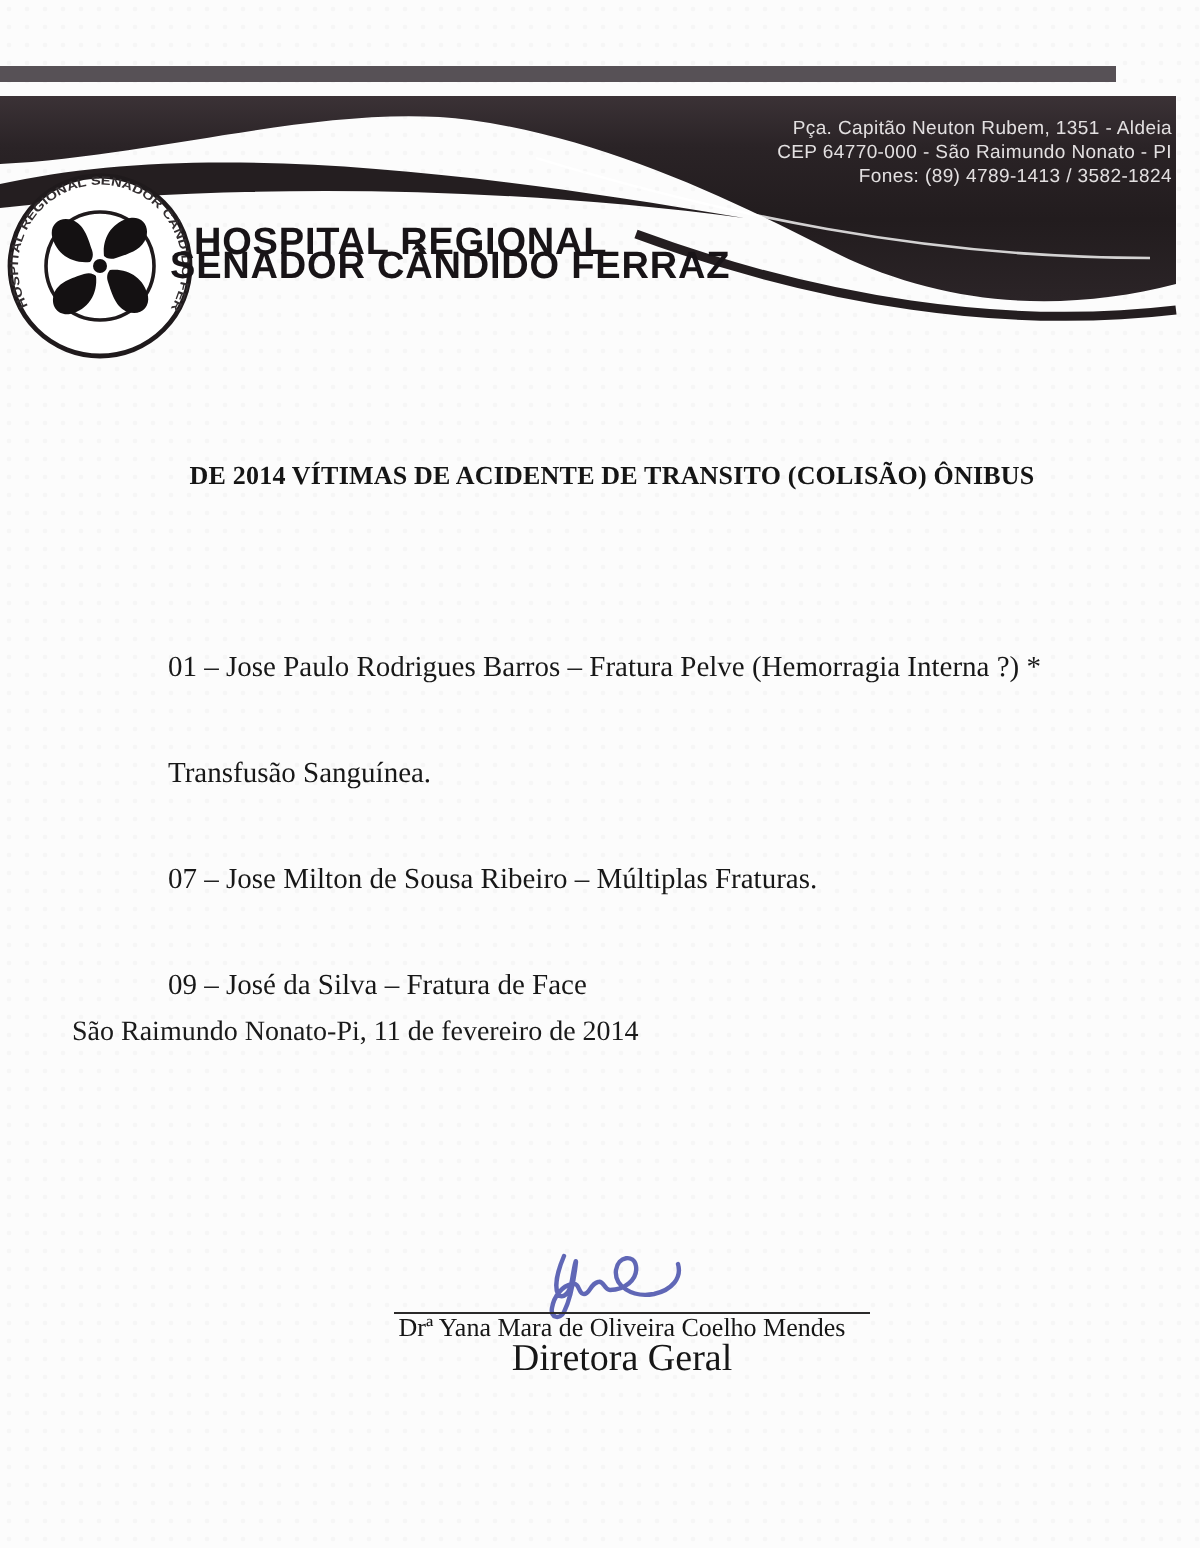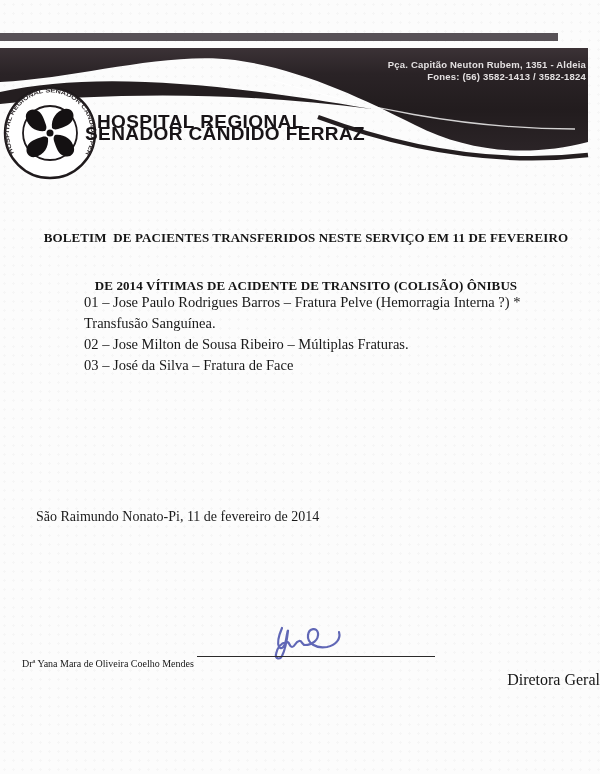--- a/index.html
+++ b/index.html
@@ -20,50 +20,50 @@
   .hosp-name{
     position:absolute;
     font-family:"Liberation Sans", sans-serif;
     font-weight:bold;color:#181417;font-size:19px;line-height:20px;
     letter-spacing:0.4px;white-space:nowrap;
   }
   .hosp-name.l1{left:97px;top:112px;}
   .hosp-name.l2{left:85px;top:124px;}
   .address{
     position:absolute;top:59px;right:14px;text-align:right;
-    font-family:"Liberation Sans", sans-serif;font-weight:bold;
+    font-family:"Liberation Sans", sans-serif;font-weight:normal;
     font-size:9.5px;line-height:12px;letter-spacing:0.2px;
     color:#e3e0e1;white-space:nowrap;
   }
   .doc-title{
     position:absolute;left:12px;top:198px;width:588px;
     text-align:center;font-weight:bold;font-size:13px;line-height:16px;
     letter-spacing:0.1px;color:#151515;white-space:pre-wrap;
   }
   .patients{
     position:absolute;left:84px;top:292px;width:470px;
     font-size:14.5px;line-height:21px;color:#181818;
   }
-  .patients div{white-space:nowrap;}
+  .patients div{white-space:nowrap;margin-top:32px;}
   .date-line{
     position:absolute;left:36px;top:508px;width:578px;
     font-size:14px;line-height:18px;color:#1a1a1a;
   }
   .sig-ink{position:absolute;left:262px;top:618px;width:110px;height:45px;}
   .sig-line{
     position:absolute;left:197px;top:656px;width:238px;height:0;
     border-top:1.6px solid #2b2a2a;
   }
   .sig-name{
-    position:absolute;left:22px;top:656px;width:578px;text-align:left;
-    font-size:10px;line-height:16px;color:#161616;
+    position:absolute;left:22px;top:656px;width:578px;text-align:center;
+    font-size:13px;line-height:16px;color:#161616;
   }
   .sig-role{
-    position:absolute;left:22px;top:672px;width:578px;text-align:right;
-    font-size:16px;line-height:16px;color:#161616;
+    position:absolute;left:22px;top:672px;width:578px;text-align:center;
+    font-size:19px;line-height:16px;color:#161616;
   }
 </style>
 </head>
 <body>
 
 <div class="page">
 
   <div class="topbar"></div>
 
   <svg class="header-svg" viewBox="0 0 590 135" aria-hidden="true">
@@ -99,33 +99,33 @@
         <circle r="3.5"></circle>
       </g>
     </g>
   </svg>
 
   <div class="hosp-name l1">HOSPITAL REGIONAL</div>
   <div class="hosp-name l2">SENADOR CÂNDIDO FERRAZ</div>
 
   <div class="address">
     <div>Pça. Capitão Neuton Rubem, 1351 - Aldeia</div>
-    <div>Fones: (56) 3582-1413 / 3582-1824</div>
+    <div>CEP 64770-000 - São Raimundo Nonato - PI</div>
+    <div>Fones: (89) 4789-1413 / 3582-1824</div>
   </div>
 
   <div class="doc-title">
-    <div>BOLETIM  DE PACIENTES TRANSFERIDOS NESTE SERVIÇO EM 11 DE FEVEREIRO</div>
     <div>DE 2014 VÍTIMAS DE ACIDENTE DE TRANSITO (COLISÃO) ÔNIBUS</div>
   </div>
 
   <div class="patients">
     <div>01 – Jose Paulo Rodrigues Barros – Fratura Pelve (Hemorragia Interna ?) *</div>
     <div>Transfusão Sanguínea.</div>
-    <div>02 – Jose Milton de Sousa Ribeiro – Múltiplas Fraturas.</div>
-    <div>03 – José da Silva – Fratura de Face</div>
+    <div>07 – Jose Milton de Sousa Ribeiro – Múltiplas Fraturas.</div>
+    <div>09 – José da Silva – Fratura de Face</div>
   </div>
 
   <div class="date-line">São Raimundo Nonato-Pi, 11 de fevereiro de 2014</div>
 
   <svg class="sig-ink" viewBox="0 0 110 45" aria-hidden="true">
     <path d="M20,10 C17,17 15,25 17,29 C19,32 23,29 24,22 C25,16 26,11 26,13 C25,22 23,32 20,38 C18,42 13,41 14,36 C15,30 19,25 24,24 C28,23 27,29 30,29 C33,29 33,24 37,23 C40,22 40,27 43,27 C50,27 57,22 56,15 C55,9 47,10 46,17 C45,25 54,31 65,29 C74,27 79,21 77,14" fill="none" stroke="#4f57ae" stroke-width="2.2" stroke-linecap="round" stroke-linejoin="round" opacity="0.9"></path>
   </svg>
   <div class="sig-line"></div>
   <div class="sig-name">Drª Yana Mara de Oliveira Coelho Mendes</div>
   <div class="sig-role">Diretora Geral</div>

